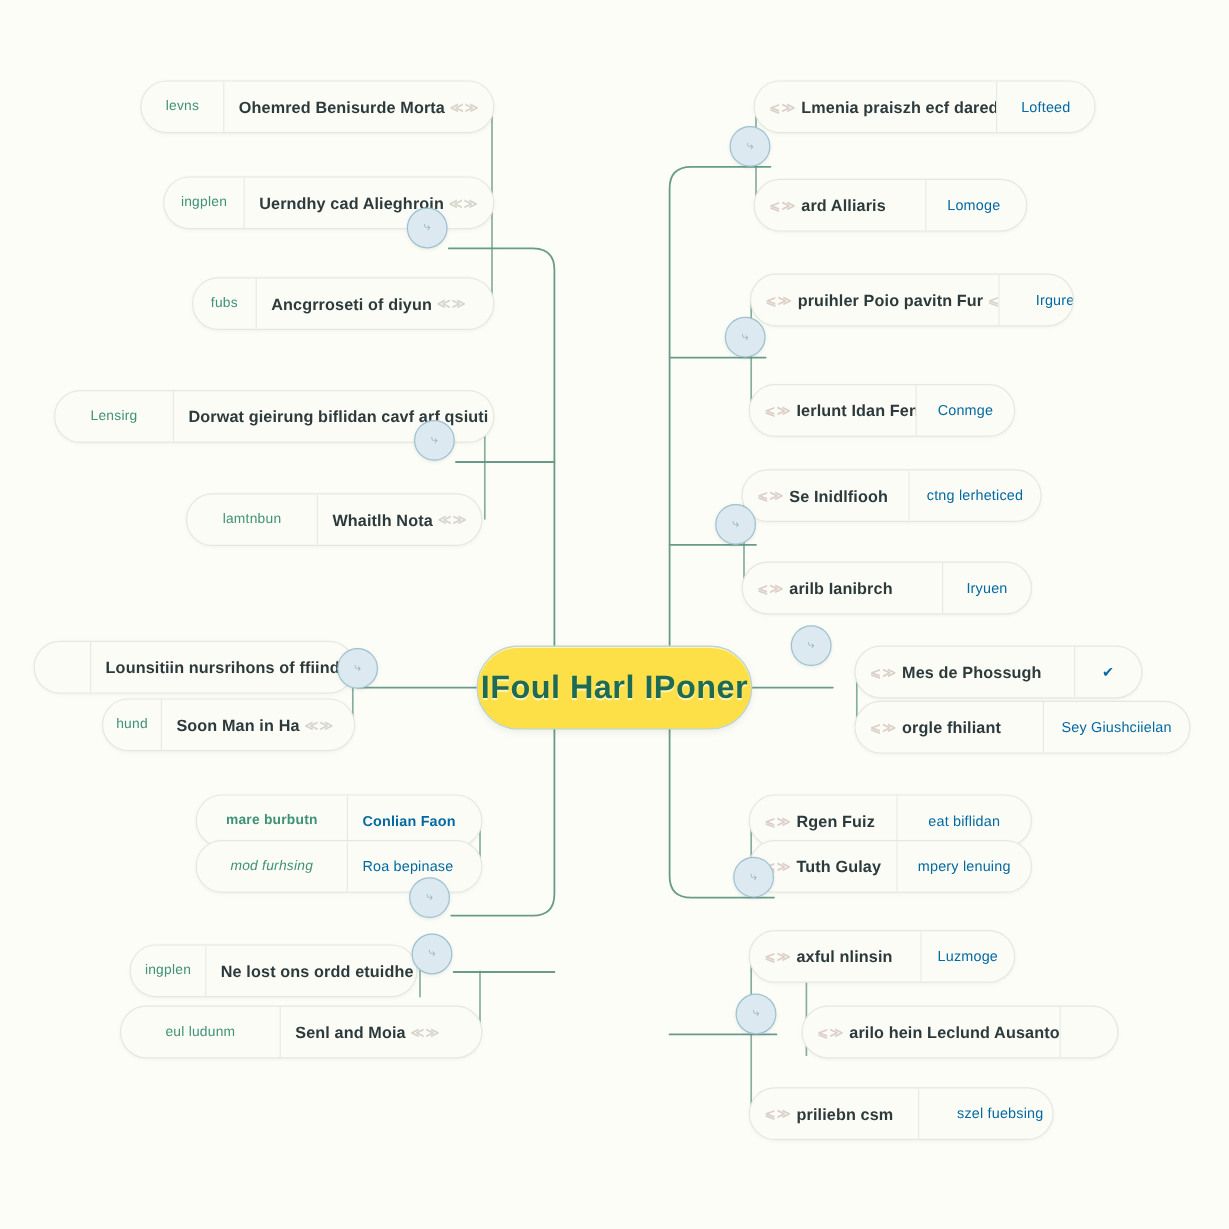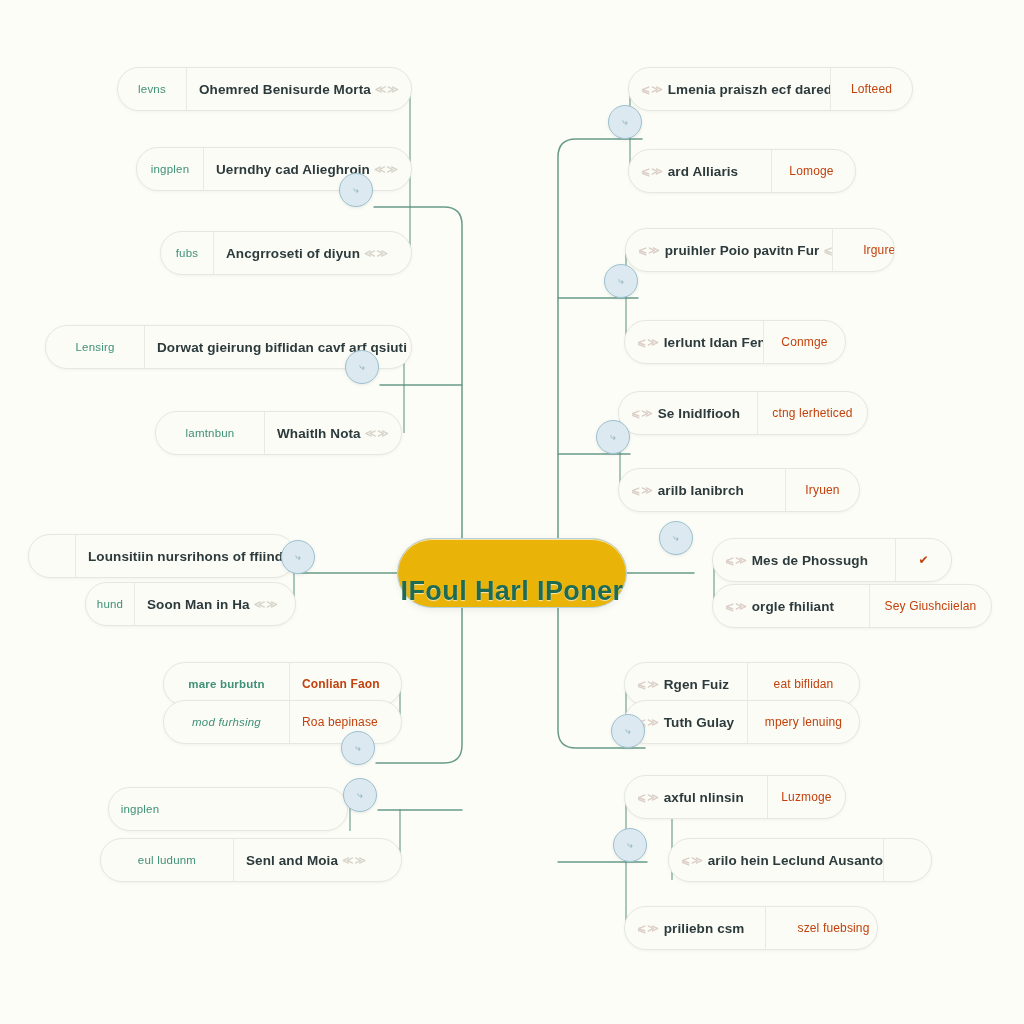--- a/index.html
+++ b/index.html
@@ -30,23 +30,23 @@
     width: 1024px;
     height: 1024px;
     z-index: 1;
   }
 
   
   .root-node {
     position: absolute;
     z-index: 4;
     display: flex;
-    align-items: flex-end;
+    align-items: center;
     justify-content: center;
-    background: #eab308;
+    background: #fde047;
     border: 1px solid #b9d3de;
     border-radius: 40px;
     box-shadow: 0 2px 6px rgba(60,90,100,0.10),
                 inset 0 1px 0 rgba(255,255,255,0.65);
   }
   .root-label {
     font-size: 27px;
     font-weight: 700;
     letter-spacing: 0.4px;
     color: #1e6b52;
@@ -116,21 +116,21 @@
     color: #2c3a3c;
     letter-spacing: 0.1px;
     filter: blur(0.5px);
     flex: 1 1 auto;
     gap: 4px;
   }
 
   
   .cell-sec {
     font-size: 12px;
-    color: #c2410c;
+    color: #0369a1;
     letter-spacing: 0.15px;
     filter: blur(0.55px);
     flex: 0 0 auto;
   }
 
   
   .cell-blank { flex: 0 0 auto; }
 
   
   .glyph-mark {
@@ -273,20 +273,23 @@
     <div class="row-card align-left" style="left: 163px; top: 662px; width: 239px; font-weight: bold;">
       <div class="cell cell-tag" style="flex: 0 0 125px;">mare burbutn</div>
       <div class="cell cell-sec">Conlian Faon</div>
     </div>
     <div class="row-card align-left" style="left: 163px; top: 700px; width: 239px;">
       <div class="cell cell-tag" style="flex: 0 0 125px; font-style: italic;">mod furhsing</div>
       <div class="cell cell-sec">Roa bepinase</div>
     </div>
     <div class="row-card align-left" style="left: 108px; top: 787px; width: 240px;">
       <div class="cell cell-tag" style="flex: 0 0 62px;">ingplen</div>
+      <div class="cell cell-main">
+        <span>Ne lost ons ordd etuidhe</span>
+      </div>
     </div>
     <div class="row-card align-left" style="left: 100px; top: 838px; width: 302px;">
       <div class="cell cell-tag" style="flex: 0 0 132px;">eul ludunm</div>
       <div class="cell cell-main">
         <span>Senl and Moia</span>
         <span class="glyph-mark">≪≫</span>
       </div>
     </div>
     <div class="row-card align-left" style="left: 628px; top: 67px; width: 285px;">
       <div class="cell cell-main">

